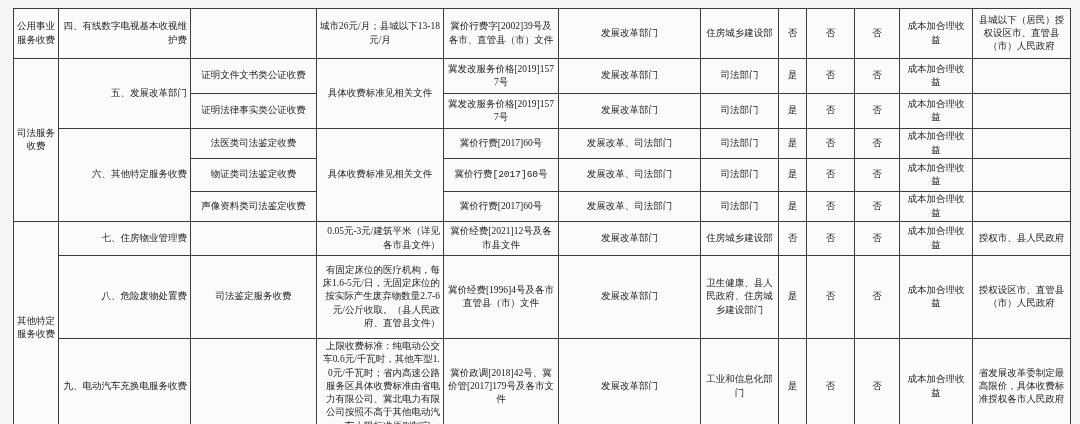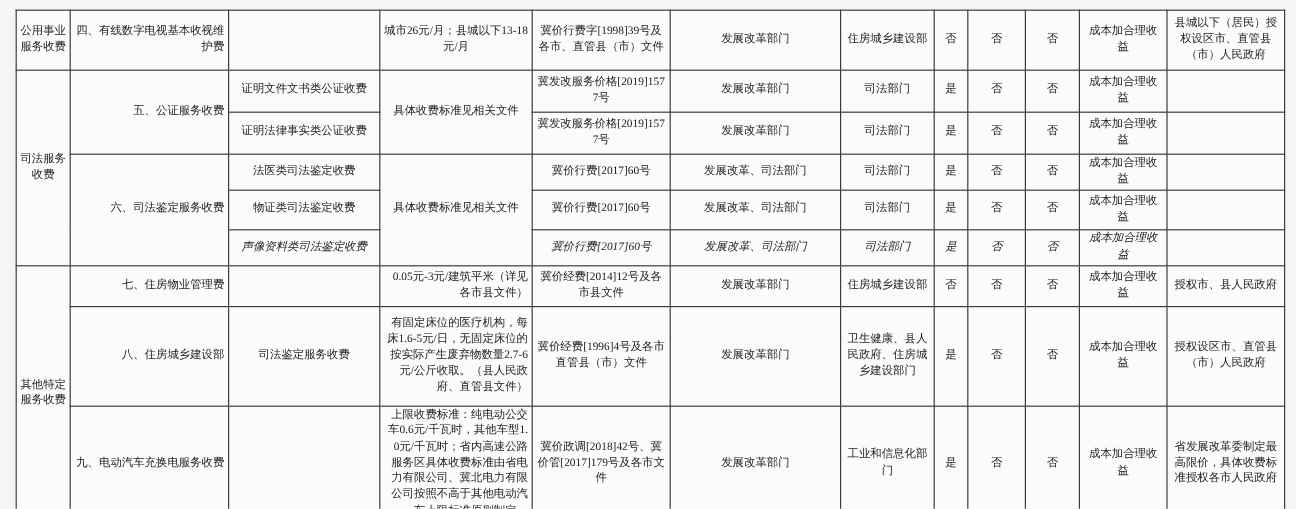--- a/index.html
+++ b/index.html
@@ -24,22 +24,22 @@
     font-size:9.5px;
     line-height:1.4;
     word-break:break-all;
     overflow:hidden;
   }
   td.left{text-align:right;}
   tr.r1{height:50px;}
   tr.r2{height:35px;}
   tr.r3{height:35px;}
   tr.r4{height:30px;}
-  tr.r5{height:33px;}
-  tr.r6{height:30px;font-style:italic;}
+  tr.r5{height:33px;font-family:Liberation Mono, monospace;}
+  tr.r6{height:30px;}
   tr.r7{height:34px;}
   tr.r8{height:83px;}
   tr.r9{height:78px;}
 </style>
 </head>
 <body>
 
 <div class="sheet">
 <table>
   <colgroup>
@@ -56,33 +56,33 @@
         <col style="width:73px">
         <col style="width:98px">
   </colgroup>
   <tbody>
 
   <tr class="r1">
     <td>公用事业服务收费</td>
     <td class="left">四、有线数字电视基本收视维护费</td>
     <td></td>
     <td>城市26元/月；县城以下13-18元/月</td>
-    <td>冀价行费字[1998]39号及各市、直管县（市）文件</td>
+    <td>冀价行费字[2002]39号及各市、直管县（市）文件</td>
     <td>发展改革部门</td>
     <td>住房城乡建设部</td>
     <td>否</td>
     <td>否</td>
     <td>否</td>
     <td>成本加合理收益</td>
     <td>县城以下（居民）授权设区市、直管县（市）人民政府</td>
   </tr>
 
   <tr class="r2">
     <td rowspan="5">司法服务收费</td>
-    <td rowspan="2" class="left">五、公证服务收费</td>
+    <td rowspan="2" class="left">五、发展改革部门</td>
     <td>证明文件文书类公证收费</td>
     <td rowspan="2">具体收费标准见相关文件</td>
     <td>冀发改服务价格[2019]1577号</td>
     <td>发展改革部门</td>
     <td>司法部门</td>
     <td>是</td>
     <td>否</td>
     <td>否</td>
     <td>成本加合理收益</td>
     <td></td>
@@ -94,21 +94,21 @@
     <td>发展改革部门</td>
     <td>司法部门</td>
     <td>是</td>
     <td>否</td>
     <td>否</td>
     <td>成本加合理收益</td>
     <td></td>
   </tr>
 
   <tr class="r4">
-    <td rowspan="3" class="left">六、司法鉴定服务收费</td>
+    <td rowspan="3" class="left">六、其他特定服务收费</td>
     <td>法医类司法鉴定收费</td>
     <td rowspan="3">具体收费标准见相关文件</td>
     <td>冀价行费[2017]60号</td>
     <td>发展改革、司法部门</td>
     <td>司法部门</td>
     <td>是</td>
     <td>否</td>
     <td>否</td>
     <td>成本加合理收益</td>
     <td></td>
@@ -136,32 +136,32 @@
     <td>否</td>
     <td>成本加合理收益</td>
     <td></td>
   </tr>
 
   <tr class="r7">
     <td rowspan="3">其他特定服务收费</td>
     <td class="left">七、住房物业管理费</td>
     <td></td>
     <td class="left">0.05元-3元/建筑平米（详见各市县文件）</td>
-    <td>冀价经费[2014]12号及各市县文件</td>
+    <td>冀价经费[2021]12号及各市县文件</td>
     <td>发展改革部门</td>
     <td>住房城乡建设部</td>
     <td>否</td>
     <td>否</td>
     <td>否</td>
     <td>成本加合理收益</td>
     <td>授权市、县人民政府</td>
   </tr>
 
   <tr class="r8">
-    <td class="left">八、住房城乡建设部</td>
+    <td class="left">八、危险废物处置费</td>
     <td>司法鉴定服务收费</td>
     <td class="left">有固定床位的医疗机构，每床1.6-5元/日，无固定床位的按实际产生废弃物数量2.7-6元/公斤收取。（县人民政府、直管县文件）</td>
     <td>冀价经费[1996]4号及各市直管县（市）文件</td>
     <td>发展改革部门</td>
     <td>卫生健康、县人民政府、住房城乡建设部门</td>
     <td>是</td>
     <td>否</td>
     <td>否</td>
     <td>成本加合理收益</td>
     <td>授权设区市、直管县（市）人民政府</td>

